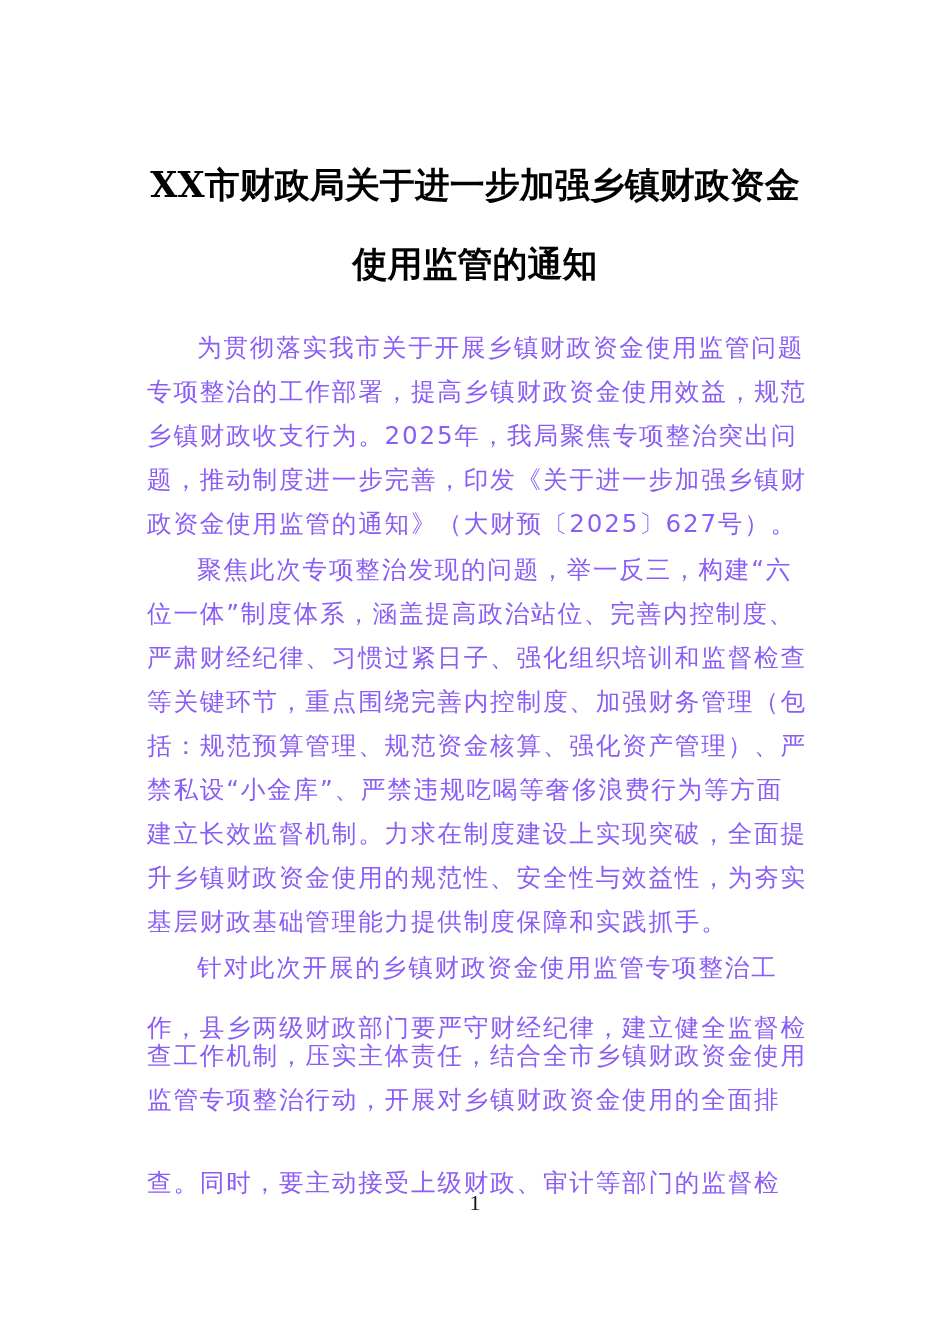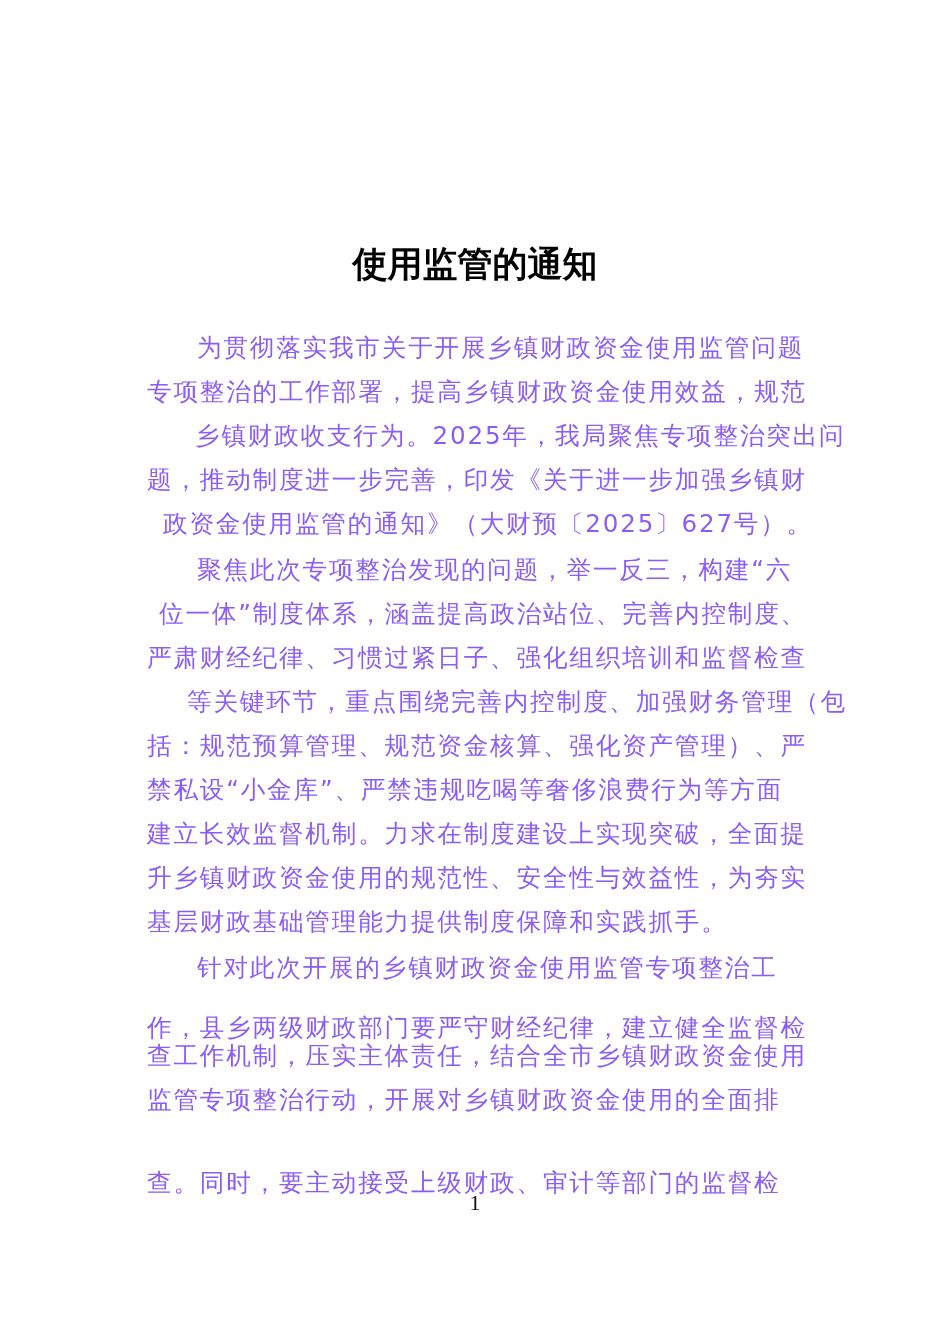--- a/index.html
+++ b/index.html
@@ -63,37 +63,38 @@
       line-height: 26px;
       color: #111111;
       font-family: "Liberation Serif", "DejaVu Serif", serif;
     }
   </style>
 </head>
 <body>
 
 <div class="page">
 
+  <div class="title l1">XX市财政局关于进一步加强乡镇财政资金</div>
   <div class="title l2">使用监管的通知</div>
 
   <div class="body-text" style="top:333px;">
 
     <div>
       <div class="line indent" style="top:0px;">为贯彻落实我市关于开展乡镇财政资金使用监管问题</div>
       <div class="line" style="top:44px;">专项整治的工作部署，提高乡镇财政资金使用效益，规范</div>
-      <div class="line" style="top:88px;margin-left:48px;">乡镇财政收支行为。2025年，我局聚焦专项整治突出问</div>
+      <div class="line" style="top:88px;">乡镇财政收支行为。2025年，我局聚焦专项整治突出问</div>
       <div class="line" style="top:132px;">题，推动制度进一步完善，印发《关于进一步加强乡镇财</div>
-      <div class="line" style="top:176px;margin-left:16px;">政资金使用监管的通知》（大财预〔2025〕627号）。</div>
+      <div class="line" style="top:176px;">政资金使用监管的通知》（大财预〔2025〕627号）。</div>
     </div>
 
     <div>
       <div class="line indent" style="top:222px;">聚焦此次专项整治发现的问题，举一反三，构建“六</div>
-      <div class="line" style="top:266px;margin-left:12px;">位一体”制度体系，涵盖提高政治站位、完善内控制度、</div>
+      <div class="line" style="top:266px;">位一体”制度体系，涵盖提高政治站位、完善内控制度、</div>
       <div class="line" style="top:310px;">严肃财经纪律、习惯过紧日子、强化组织培训和监督检查</div>
-      <div class="line" style="top:354px;margin-left:40px;">等关键环节，重点围绕完善内控制度、加强财务管理（包</div>
+      <div class="line" style="top:354px;">等关键环节，重点围绕完善内控制度、加强财务管理（包</div>
       <div class="line" style="top:398px;">括：规范预算管理、规范资金核算、强化资产管理）、严</div>
       <div class="line" style="top:442px;">禁私设“小金库”、严禁违规吃喝等奢侈浪费行为等方面</div>
       <div class="line" style="top:486px;">建立长效监督机制。力求在制度建设上实现突破，全面提</div>
       <div class="line" style="top:530px;">升乡镇财政资金使用的规范性、安全性与效益性，为夯实</div>
       <div class="line" style="top:574px;">基层财政基础管理能力提供制度保障和实践抓手。</div>
     </div>
 
     <div>
       <div class="line indent" style="top:620px;">针对此次开展的乡镇财政资金使用监管专项整治工</div>
       <div class="line" style="top:680px;">作，县乡两级财政部门要严守财经纪律，建立健全监督检</div>

